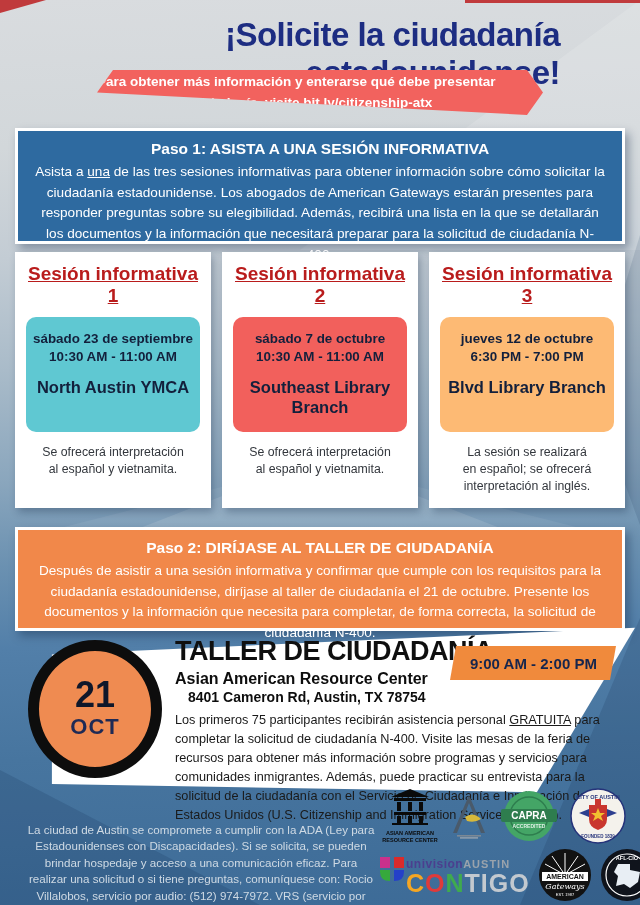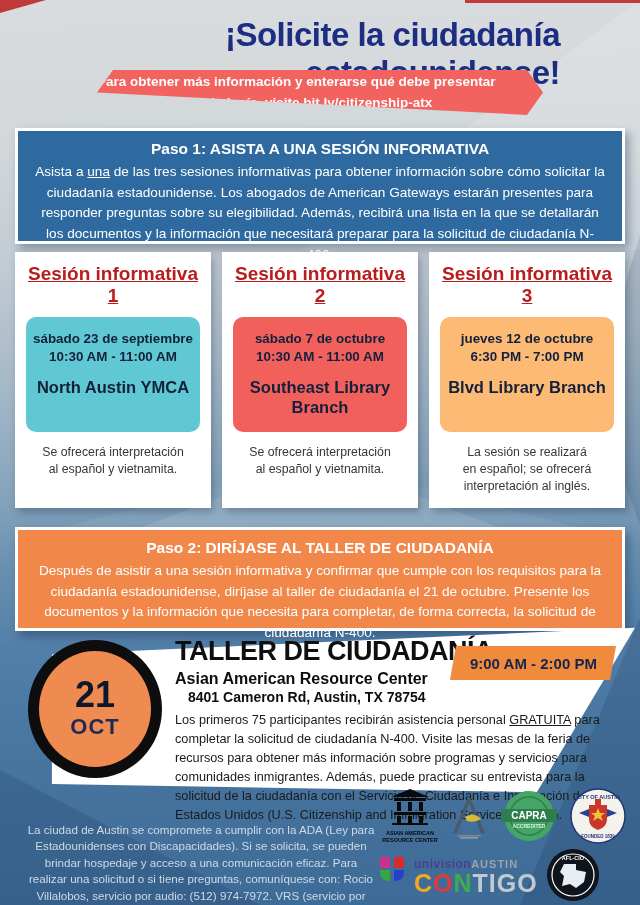--- a/index.html
+++ b/index.html
@@ -66,21 +66,21 @@
 
   
   .ada{position:absolute;top:822px;left:25px;width:352px;text-align:center;
     font-size:11.6px;line-height:1.42;color:#cfdae4;}
   .logos{position:absolute;top:786px;left:378px;width:256px;}
   .logo-row{display:flex;align-items:center;}
   .row1{gap:5px;height:60px;}
   .row2{gap:8px;height:58px;margin-top:0px;}
   .logo{display:flex;flex-direction:column;align-items:center;}
   .aarc-caption{font-size:5.5px;font-weight:bold;color:#0a0a0a;text-align:center;line-height:1.2;margin-top:1px;white-space:pre-line;}
-  .univision-wrap{display:flex;align-items:flex-start;gap:8px;}
+  .univision-wrap{display:flex;align-items:flex-start;gap:0;}
   .uni-texts{line-height:1;}
   .uni-word{font-size:12px;font-weight:bold;color:#4b3f8f;letter-spacing:.5px;}
   .uni-city{font-size:11px;font-weight:bold;color:#9aa3ac;letter-spacing:1px;}
   .contigo{font-size:25px;font-weight:800;letter-spacing:1px;line-height:1;}
   .contigo .c1{color:#f5a623;}.contigo .c2{color:#e03a3a;}.contigo .c3{color:#3faa4e;}
   .contigo .rest{color:#c3c9cf;font-weight:bold;margin-top:28px;}
 </style>
 </head>
 <body>
 
@@ -233,20 +233,38 @@
             <path d="M16 15 h10 v2 q0 9 -10 9 Z" fill="#2440c9"></path>
             <path d="M16 2 h10 v11 h-10 Z" fill="#d92b2b"></path>
           </svg>
         </span>
         <span class="uni-texts">
           <span class="uni-word">univision</span><span class="uni-city">AUSTIN</span><br>
           <span class="contigo"><span class="c1">C</span><span class="c2">O</span><span class="c3">N</span><span class="rest">TIGO</span></span>
         </span>
       </div>
 
+      <div class="logo">
+        <svg width="54" height="54" viewBox="0 0 54 54">
+          <circle cx="27" cy="27" r="26" fill="#121212"></circle>
+          <g stroke="#ffffff" stroke-width="1">
+            <line x1="27" y1="27" x2="27" y2="5"></line>
+              <line x1="27" y1="27" x2="14" y2="8"></line>
+            <line x1="27" y1="27" x2="40" y2="8"></line>
+              <line x1="27" y1="27" x2="7" y2="16"></line>
+            <line x1="27" y1="27" x2="47" y2="16"></line>
+              <line x1="27" y1="27" x2="5" y2="27"></line>
+            <line x1="27" y1="27" x2="49" y2="27"></line>
+          </g>
+          <rect x="4" y="24" width="46" height="9" fill="#ffffff"></rect>
+          <text x="27" y="31" text-anchor="middle" font-size="7" font-weight="bold" fill="#121212" font-family="Liberation Sans, sans-serif">AMERICAN</text>
+          <text x="27" y="41" text-anchor="middle" font-size="8" font-style="italic" fill="#ffffff" font-family="DejaVu Serif, serif">Gateways</text>
+          <text x="27" y="48" text-anchor="middle" font-size="4" fill="#ffffff" font-family="Liberation Sans, sans-serif">EST. 1987</text>
+        </svg>
+      </div>
 
       <div class="logo">
         <svg width="54" height="54" viewBox="0 0 54 54">
           <circle cx="27" cy="27" r="26" fill="#10141c"></circle>
           <circle cx="27" cy="27" r="21" fill="none" stroke="#ffffff" stroke-width="1.2"></circle>
           <polygon points="18,16 30,16 30,22 40,24 38,34 30,40 24,36 16,38 18,28 14,24" fill="#e8eef4"></polygon>
           <text x="27" y="12" text-anchor="middle" font-size="5.5" font-weight="bold" fill="#ffffff" font-family="Liberation Sans, sans-serif">AFL-CIO</text>
         </svg>
       </div>
 

